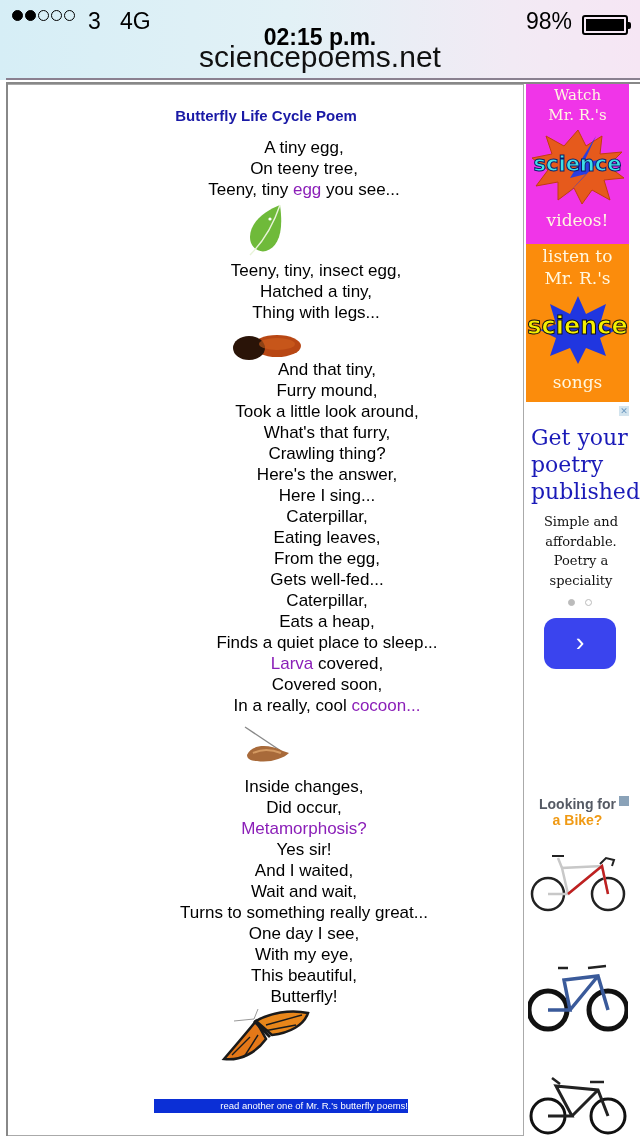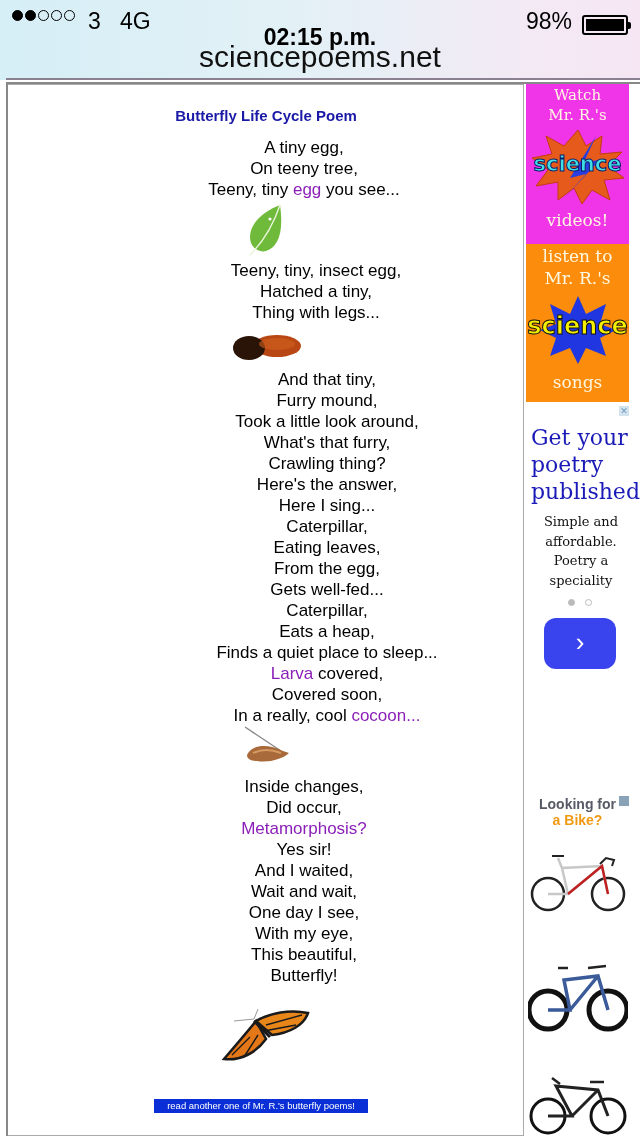--- a/index.html
+++ b/index.html
@@ -33,22 +33,22 @@
     position: absolute; left: 8px; top: 84px; width: 516px; height: 1052px;
     border: 1px solid #aaa; border-left: none;
   }
   .title { position: absolute; top: 22px; left: 0; width: 516px; text-align: center; color: #1a1aa6; font-weight: bold; font-size: 15px; }
   .poem { position: absolute; left: 0; width: 592px; text-align: center; font-size: 17px; line-height: 21px; color: #000; }
   .hl { color: #8b1fb8; }
 
   .imgbox { position: absolute; left: 0; width: 516px; display: flex; justify-content: center; }
 
   .read-btn {
-    position: absolute; left: 146px; top: 1014px; width: 214px; height: 14px;
-    background: #0b2fd6; color: #fff; font-size: 9.5px; line-height: 14px; text-align: center;
+    position: absolute; left: 146px; top: 1014px; width: 254px; height: 14px;
+    background: #0b2fd6; color: #fff; font-size: 9.5px; line-height: 14px; text-align: right;
   }
 
   .sidebar { position: absolute; left: 525px; top: 84px; width: 105px; height: 1052px; }
   .ad-watch { position: absolute; left: 1px; top: 0; width: 103px; height: 160px; background: #f035e8; }
   .ad-listen { position: absolute; left: 1px; top: 160px; width: 103px; height: 158px; background: #fb8c0c; }
   .ad-text { position: absolute; left: 0; width: 103px; text-align: center; font-family: "DejaVu Serif", serif; color: #fff7e0; font-size: 15px; }
   .burst { position: absolute; left: 0; width: 103px; display: flex; justify-content: center; }
   .sci-word { position: absolute; left: 0; width: 103px; text-align: center; font-weight: bold; font-family: "DejaVu Sans", sans-serif; }
 
   .poetry-ad { position: absolute; left: 1px; top: 320px; width: 103px; height: 300px; }
@@ -114,21 +114,21 @@
     <div>Thing with legs...</div>
   </div>
   <div class="imgbox" style="top:246px;">
     <svg width="74" height="32" viewBox="0 0 74 32">
       <ellipse cx="48" cy="15" rx="24" ry="11" fill="#b84714"></ellipse>
       <ellipse cx="20" cy="17" rx="16" ry="12" fill="#2a1408"></ellipse>
       <ellipse cx="48" cy="13" rx="18" ry="6" fill="#d0601e" opacity="0.6"></ellipse>
     </svg>
   </div>
 
-  <div class="poem" style="top:284px;padding-left:46px;">
+  <div class="poem" style="top:274px;padding-left:46px;">
     <div>And that tiny,</div>
     <div>Furry mound,</div>
     <div>Took a little look around,</div>
     <div>What's that furry,</div>
     <div>Crawling thing?</div>
     <div>Here's the answer,</div>
     <div>Here I sing...</div>
     <div>Caterpillar,</div>
     <div>Eating leaves,</div>
     <div>From the egg,</div>
@@ -148,20 +148,21 @@
     </svg>
   </div>
 
   <div class="poem" style="top:691px;">
     <div>Inside changes,</div>
     <div>Did occur,</div>
     <div><span></span><a class="hl">Metamorphosis?</a><span></span></div>
     <div>Yes sir!</div>
     <div>And I waited,</div>
     <div>Wait and wait,</div>
+    <div>Turns to something really great...</div>
     <div>One day I see,</div>
     <div>With my eye,</div>
     <div>This beautiful,</div>
     <div>Butterfly!</div>
   </div>
   <div class="imgbox" style="top:922px;">
     <svg width="92" height="56" viewBox="0 0 92 56">
       <line x1="34" y1="12" x2="38" y2="2" stroke="#999" stroke-width="1"></line>
       <line x1="34" y1="12" x2="14" y2="14" stroke="#999" stroke-width="1"></line>
       <path d="M36 14 C50 6 70 2 88 6 C84 18 70 26 52 28 Z" fill="#e8861a" stroke="#1a1a1a" stroke-width="2.5"></path>

